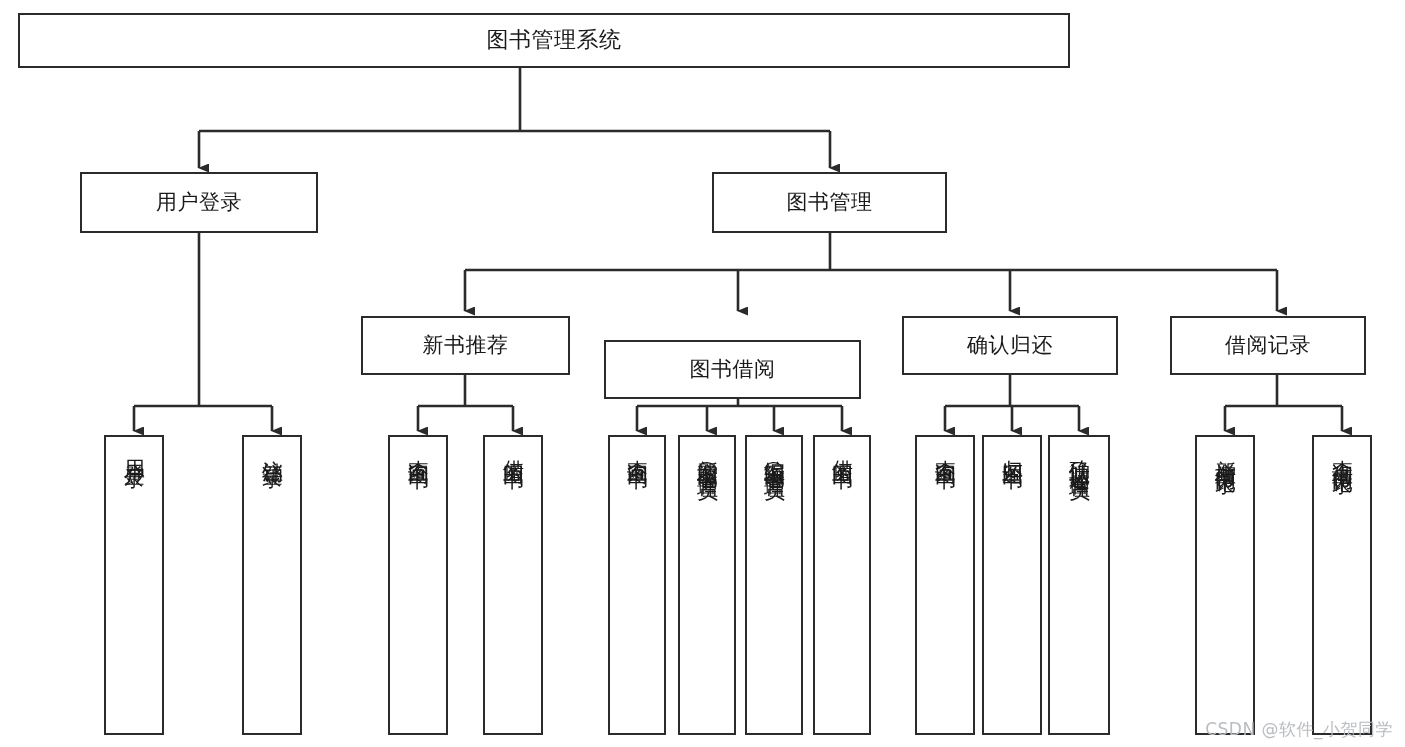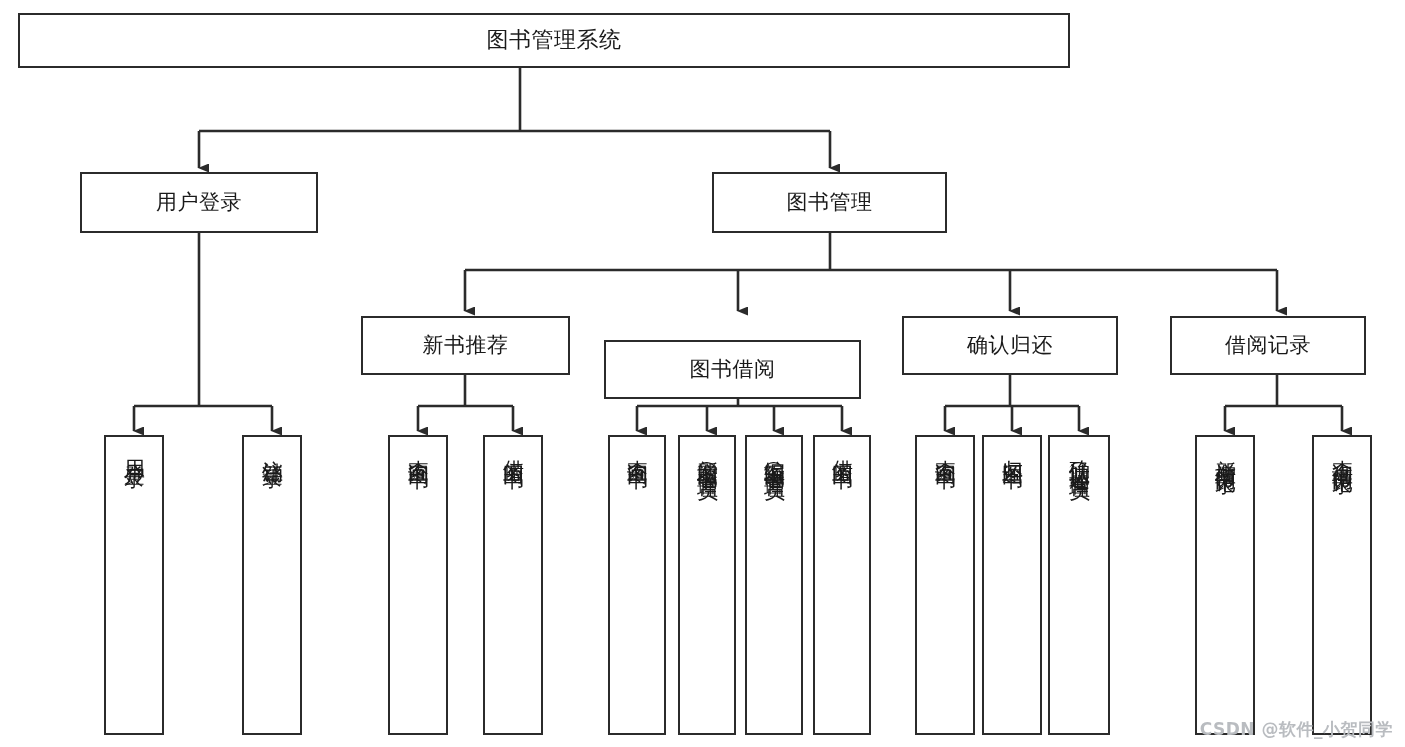--- a/index.html
+++ b/index.html
@@ -63,21 +63,20 @@
   #watermark {
     position: absolute;
     right: 12px;
     bottom: 6px;
     font-size: 17px;
     color: #b9bcc0;
     letter-spacing: 0.5px;
     z-index: 5;
     white-space: nowrap;
     pointer-events: none;
-    font-weight: bold;
   }
 </style>
 </head>
 <body>
 
 <div id="canvas">
 
   <svg id="wires" viewBox="0 0 1405 747" xmlns="http://www.w3.org/2000/svg">
     <defs>
       <marker id="arrow" markerWidth="9" markerHeight="11" refX="4.5" refY="10" orient="auto" markerUnits="userSpaceOnUse">

